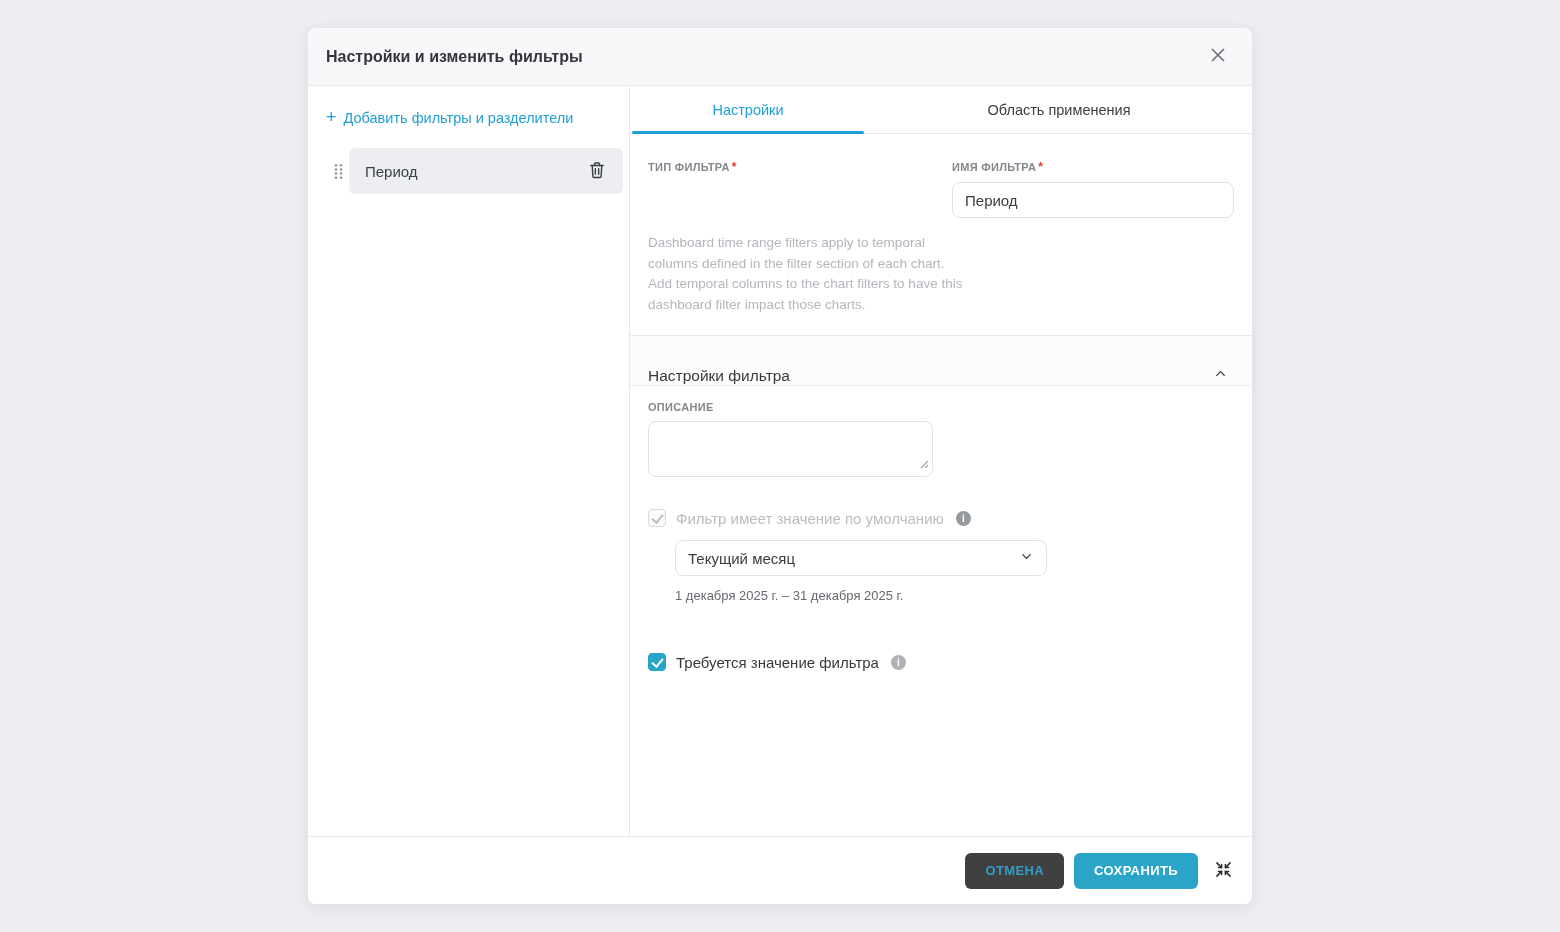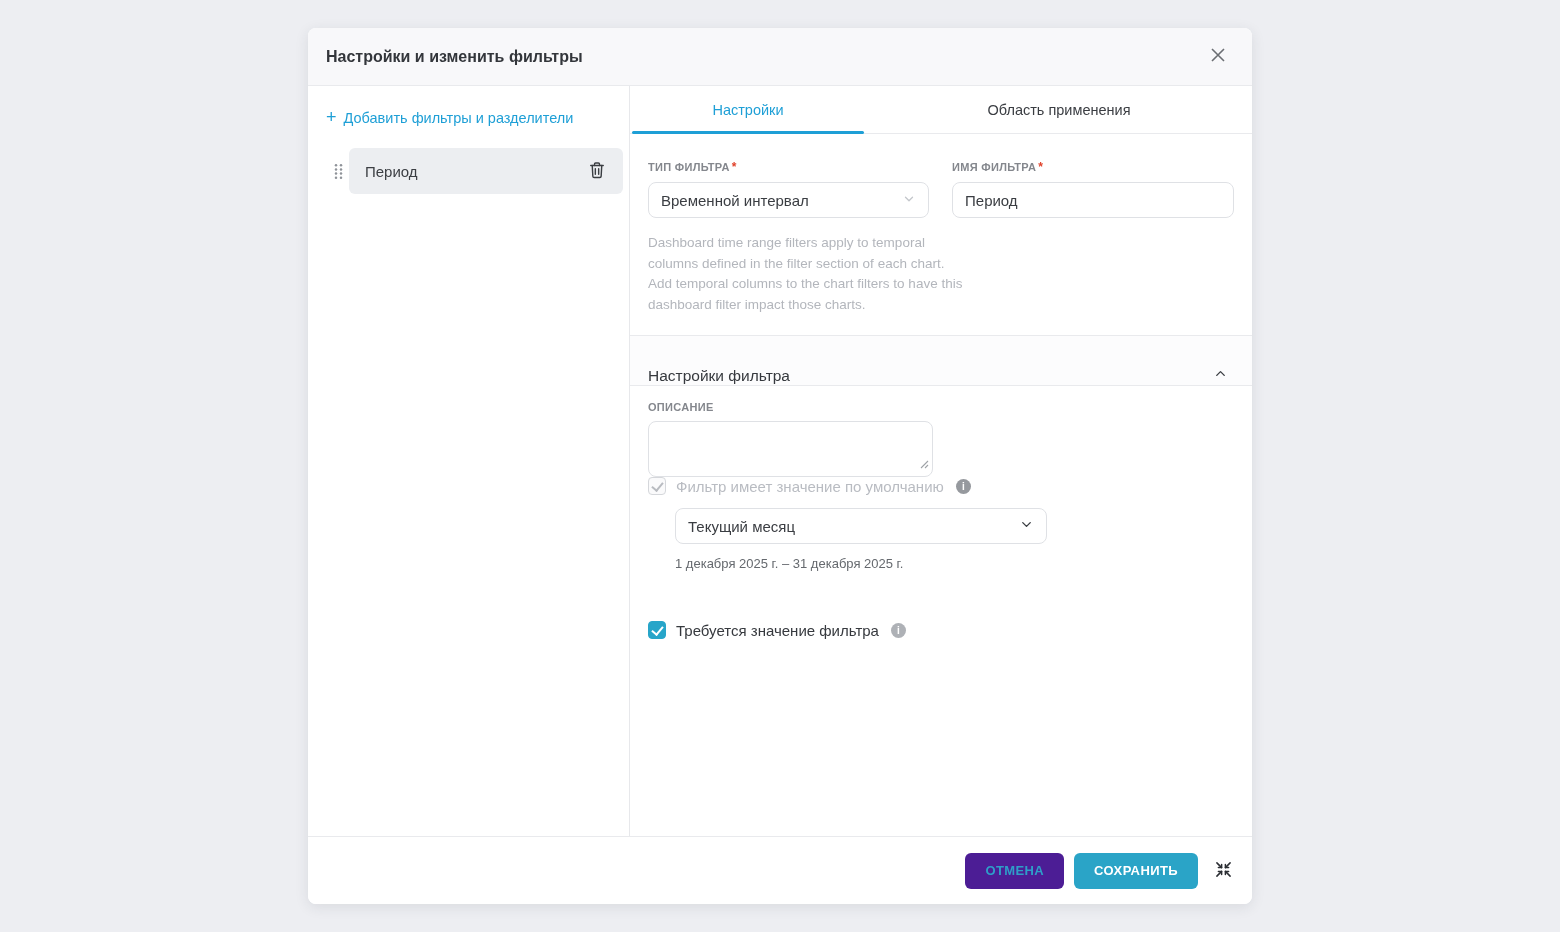--- a/index.html
+++ b/index.html
@@ -104,21 +104,21 @@
   .textarea-wrap { position:relative; width:285px; }
   .desc-textarea {
     width:285px; height:56px;
     border:1px solid #DFE1E5; border-radius:8px;
     resize:none; font-family:"Liberation Sans",sans-serif; font-size:14px;
     padding:8px 10px; color:#3A3D42; display:block;
   }
   .resize-grip { position:absolute; right:4px; bottom:4px; pointer-events:none; }
   
   .check-row { display:flex; align-items:center; gap:10px; }
-  .row-default { }
+  .row-default { margin-top:32px; }
   .row-required { margin-top:50px; }
   .checkbox {
     width:18px; height:18px; border-radius:4px; position:relative;
     flex:0 0 18px; cursor:pointer;
   }
   .checkbox.checked-disabled { background:#FAFAFB; border:1px solid #D5D7DB; }
   .checkbox.checked-disabled::after {
     content:""; position:absolute; left:5px; top:2px;
     width:5px; height:9px;
     border-right:2px solid #B8BBC0; border-bottom:2px solid #B8BBC0;
@@ -151,21 +151,21 @@
     border-top:1px solid #E9EAED; background:#fff;
     display:flex; align-items:center; justify-content:flex-end;
     padding-right:16px;
   }
   .btn {
     height:36px; border:none; border-radius:6px;
     font-family:"Liberation Sans",sans-serif;
     font-size:13px; font-weight:700; letter-spacing:.4px;
     padding:0 20px; cursor:pointer; text-transform:uppercase;
   }
-  .btn-cancel { background:#4c1d95; color:#2E9EC9; }
+  .btn-cancel { background:#404040; color:#2E9EC9; }
   .btn-save { background:#2AA4C7; color:#fff; margin-left:10px; }
   .collapse-btn {
     width:26px; height:26px; margin-left:12px;
     border:none; background:transparent; cursor:pointer;
     display:flex; align-items:center; justify-content:center;
   }
 </style>
 </head>
 <body>
 
@@ -232,28 +232,20 @@
       </div>
 
       <div class="tab-content">
 
         <div class="pad-block">
           <div class="form-row">
             <div class="form-col-1">
               <div class="field-label">
                 <span>ТИП ФИЛЬТРА</span><span class="asterisk">*</span>
               </div>
-              <div class="select-box">
-                <span class="select-value">Временной интервал</span>
-                <span>
-                  <svg width="14" height="14" viewBox="0 0 24 24" fill="none" stroke="#C3C6CB" stroke-width="2.2" stroke-linecap="round" stroke-linejoin="round">
-                      <path d="M6 9 L12 15 L18 9"></path>
-                    </svg>
-                </span>
-              </div>
             </div>
             <div class="form-col-2">
               <div class="field-label">
                 <span>ИМЯ ФИЛЬТРА</span><span class="asterisk">*</span>
               </div>
               <input class="text-input" value="Период" style="">
             </div>
           </div>
           <div class="help-text">Dashboard time range filters apply to temporal columns defined in the filter section of each chart. Add temporal columns to the chart filters to have this dashboard filter impact those charts.</div>
         </div>

